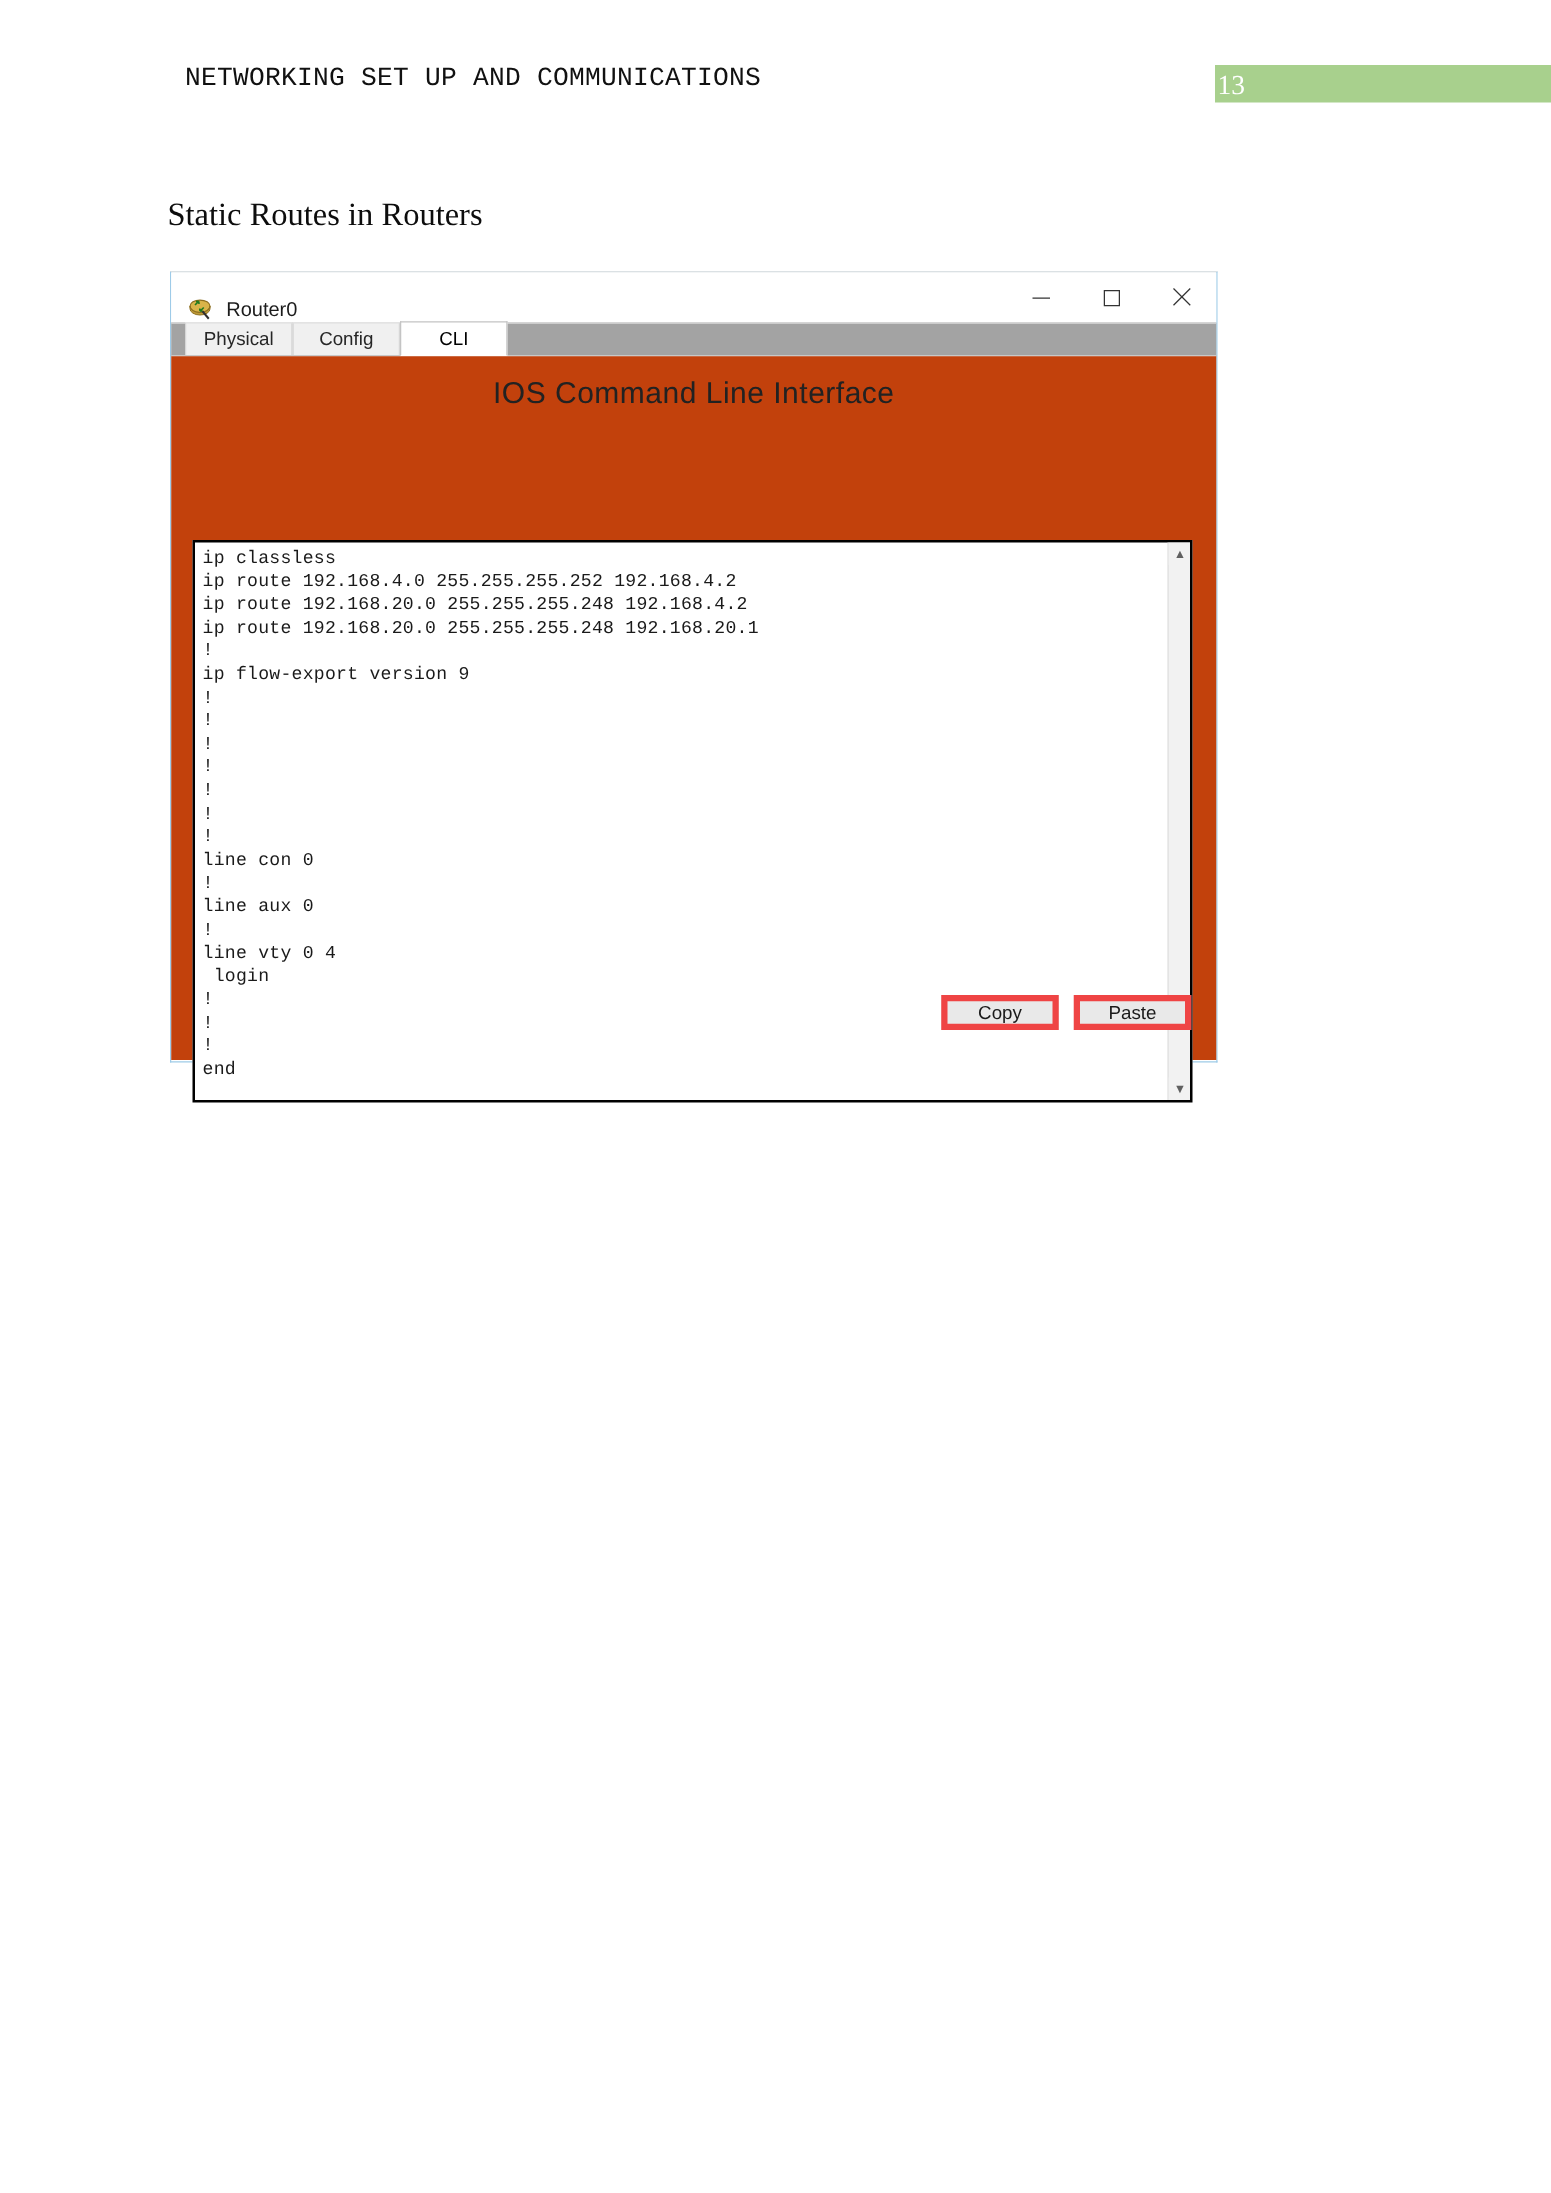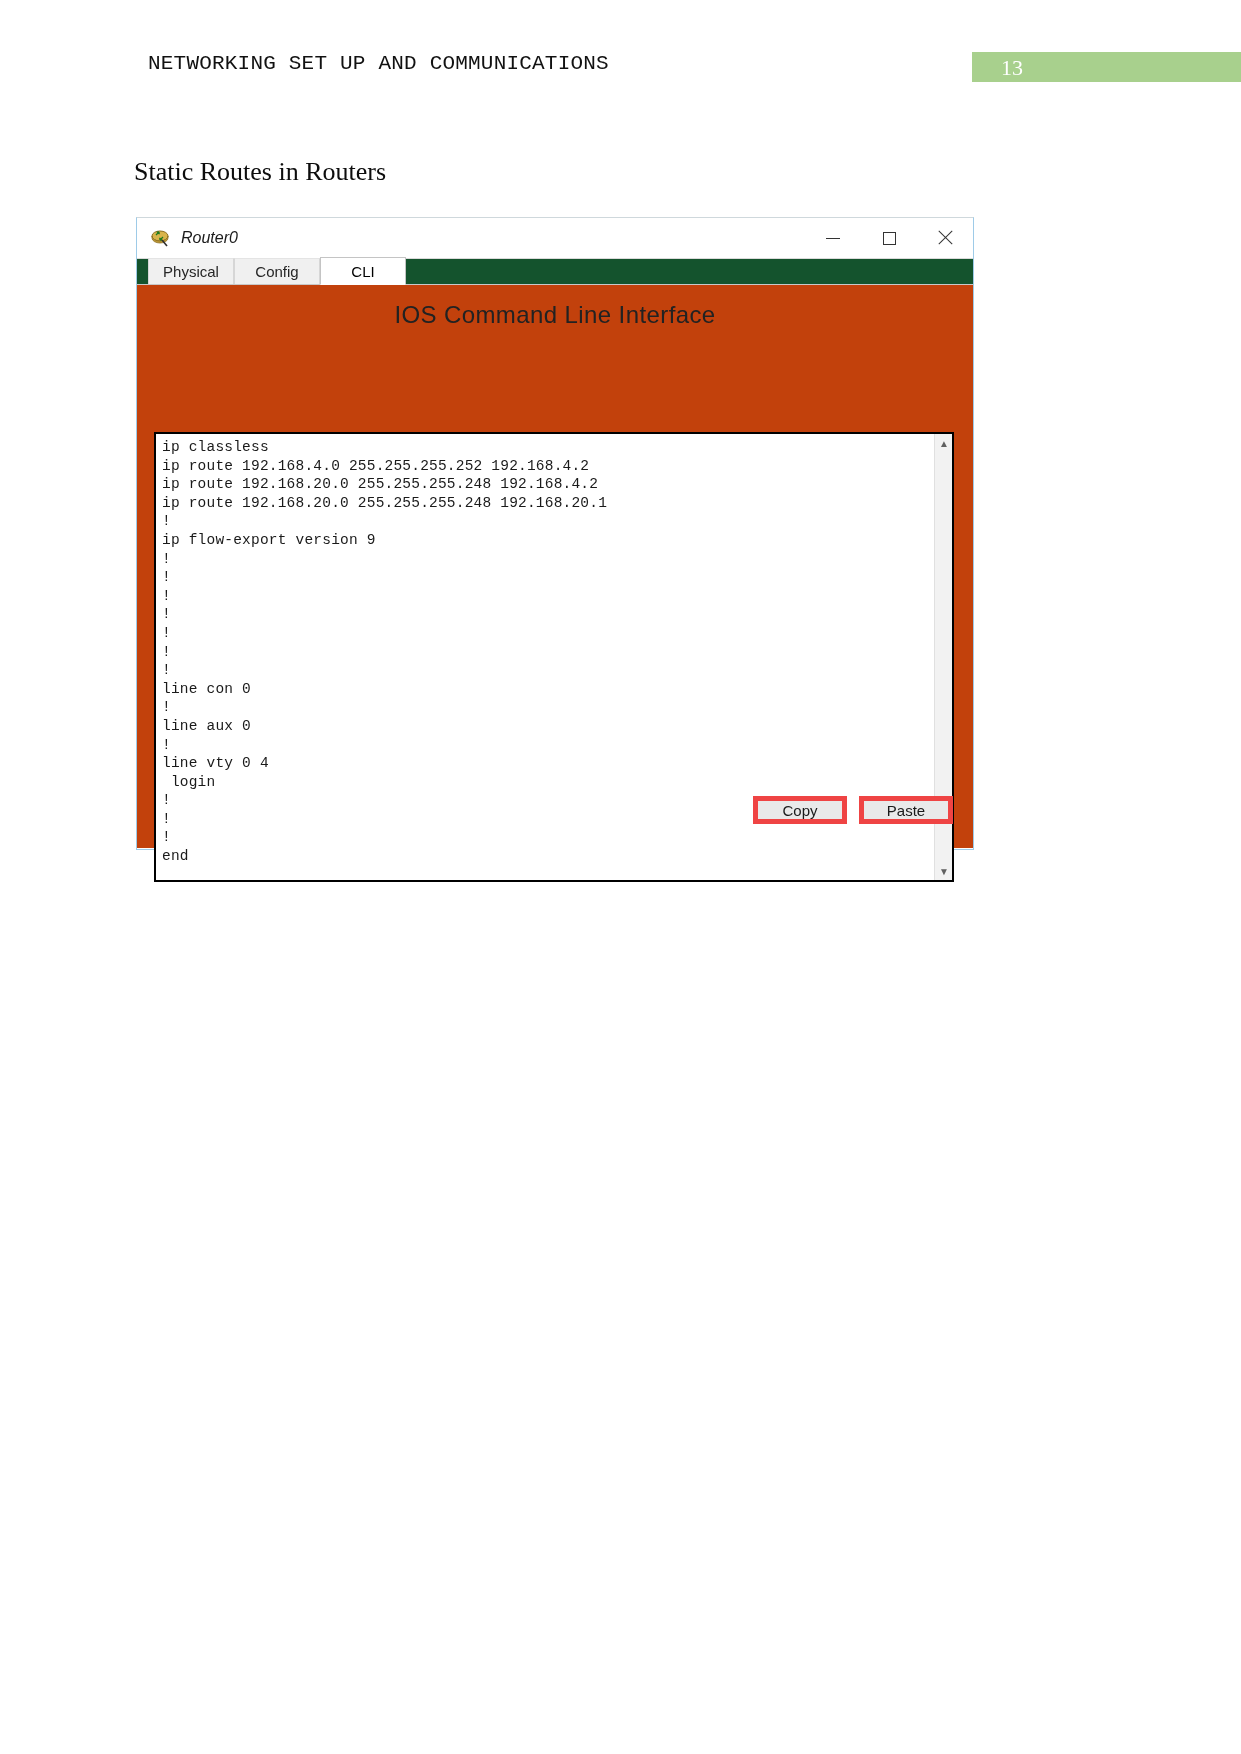--- a/index.html
+++ b/index.html
@@ -33,21 +33,21 @@
   .page-badge {
     position: absolute;
     left: 972px;
     top: 52px;
     width: 269px;
     height: 30px;
     background: #a8d08d;
   }
   .page-badge-num {
     position: absolute;
-    left: 29px;
+    left: 2px;
     top: 3px;
     font-family: "Liberation Serif", serif;
     font-size: 22px;
     color: #ffffff;
   }
 
   
   .section-heading {
     position: absolute;
     left: 134px;
@@ -69,22 +69,21 @@
     height: 633px;
     background: #ffffff;
     border: 1px solid #9ecbe8;
     border-top: 1px solid #cfd8dc;
   }
   .titlebar {
     position: relative;
     height: 40px;
     background: #ffffff;
     display: flex;
-    align-items: center;
-    font-style: italic;
+    align-items: flex-end;
   }
   .title-icon {
     width: 22px;
     height: 22px;
     margin-left: 12px;
     margin-right: 10px;
     position: relative;
     flex: none;
   }
   .titlebar-text {
@@ -139,21 +138,21 @@
     height: 1px;
     background: #333333;
   }
   .glyph-close::before { transform: rotate(45deg); }
   .glyph-close::after  { transform: rotate(-45deg); }
 
   
   .tabstrip {
     position: relative;
     height: 27px;
-    background: #14532d;
+    background: #a3a3a3;
     border-top: 1px solid #dadada;
     border-bottom: 1px solid #c8c8c8;
     display: flex;
     align-items: flex-end;
     padding-left: 11px;
   }
   .tab {
     height: 26px;
     min-width: 86px;
     padding: 0 14px;

